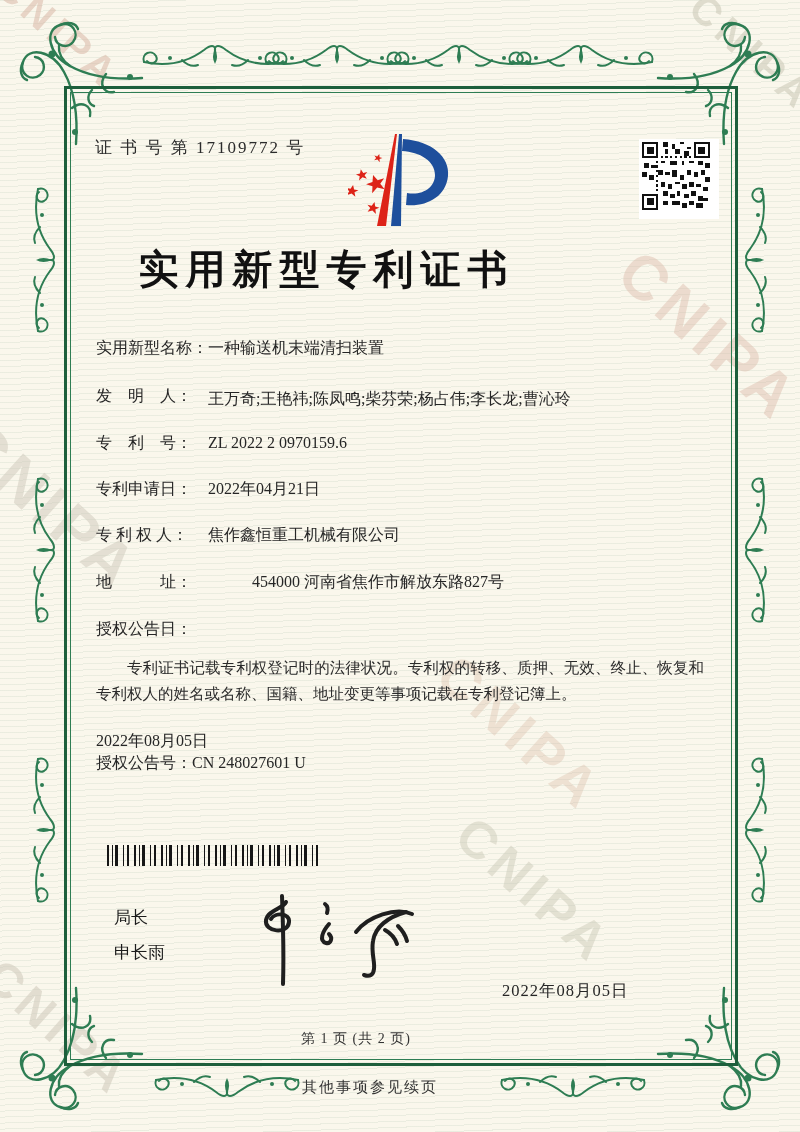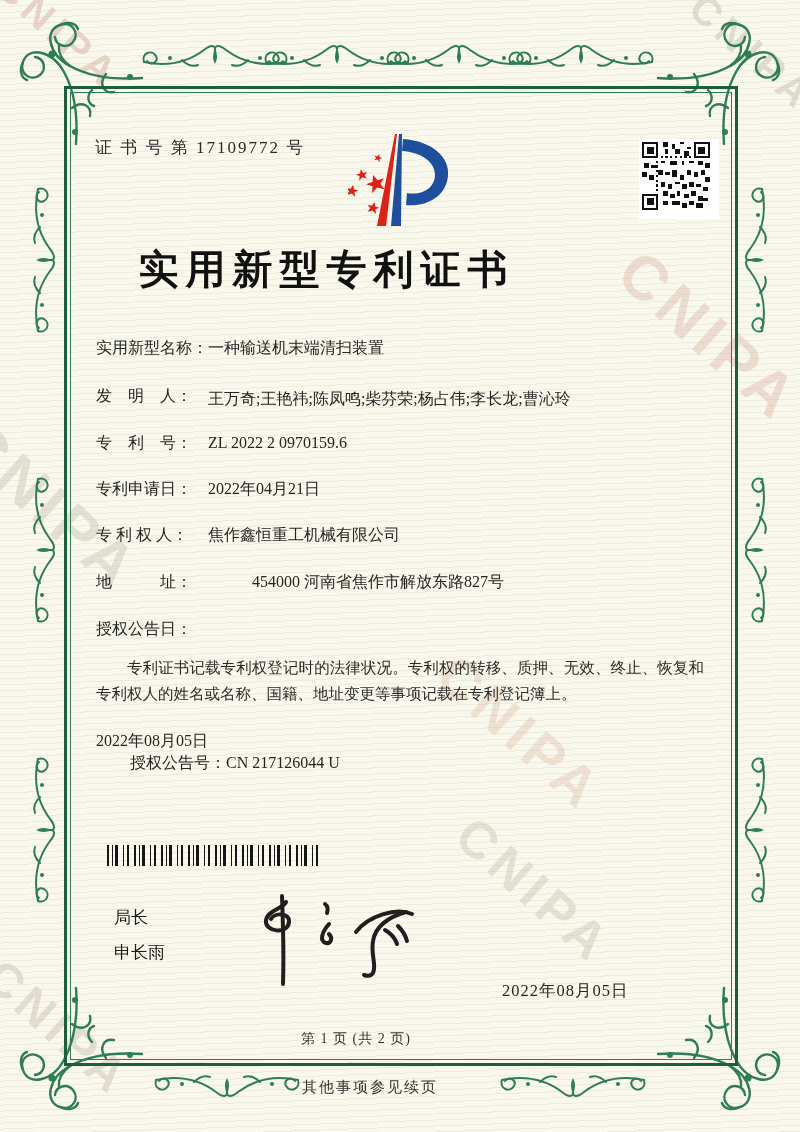--- a/index.html
+++ b/index.html
@@ -49,21 +49,21 @@
     letter-spacing:7px;color:#111;
   }
   .frow{
     position:absolute;left:96px;width:620px;
     font-size:16px;line-height:22px;color:#262626;
     display:flex;align-items:flex-start;
   }
   .flabel{flex:0 0 112px;white-space:nowrap;}
   .fvalue{white-space:nowrap;}
   .fvalue .vline{line-height:27px;}
-  .pair2{margin-left:34px;display:flex;}
+  .pair2{display:flex;}
   .paras{
     position:absolute;left:96px;top:655px;width:608px;
     font-size:15.5px;line-height:25.5px;color:#2b2b2b;
     text-align:justify;
   }
   .paras p{margin:0;text-indent:2em;}
   .barcode{
     position:absolute;left:107px;top:845px;width:214px;height:21px;
     background:repeating-linear-gradient(90deg,
       #161616 0 2px, transparent 2px 5px,
@@ -258,21 +258,21 @@
 <div class="frow" style="top:571px;gap:44px;">
   <span class="flabel">地　　　址：</span>
   <span class="fvalue">454000 河南省焦作市解放东路827号</span>
 </div>
 
 <div class="frow" style="top:618px;flex-direction:column;">
   <span class="flabel">授权公告日：</span>
   <span class="fvalue">2022年08月05日</span>
   <span class="pair2">
     <span>授权公告号：</span>
-    <span>CN 217126044 U</span>
+    <span>CN 248027601 U</span>
   </span>
 </div>
 
 <div class="paras">
   <p>专利证书记载专利权登记时的法律状况。专利权的转移、质押、无效、终止、恢复和专利权人的姓名或名称、国籍、地址变更等事项记载在专利登记簿上。</p>
 </div>
 
 <div class="barcode"></div>
 
 <div class="sig-title">局长</div>

